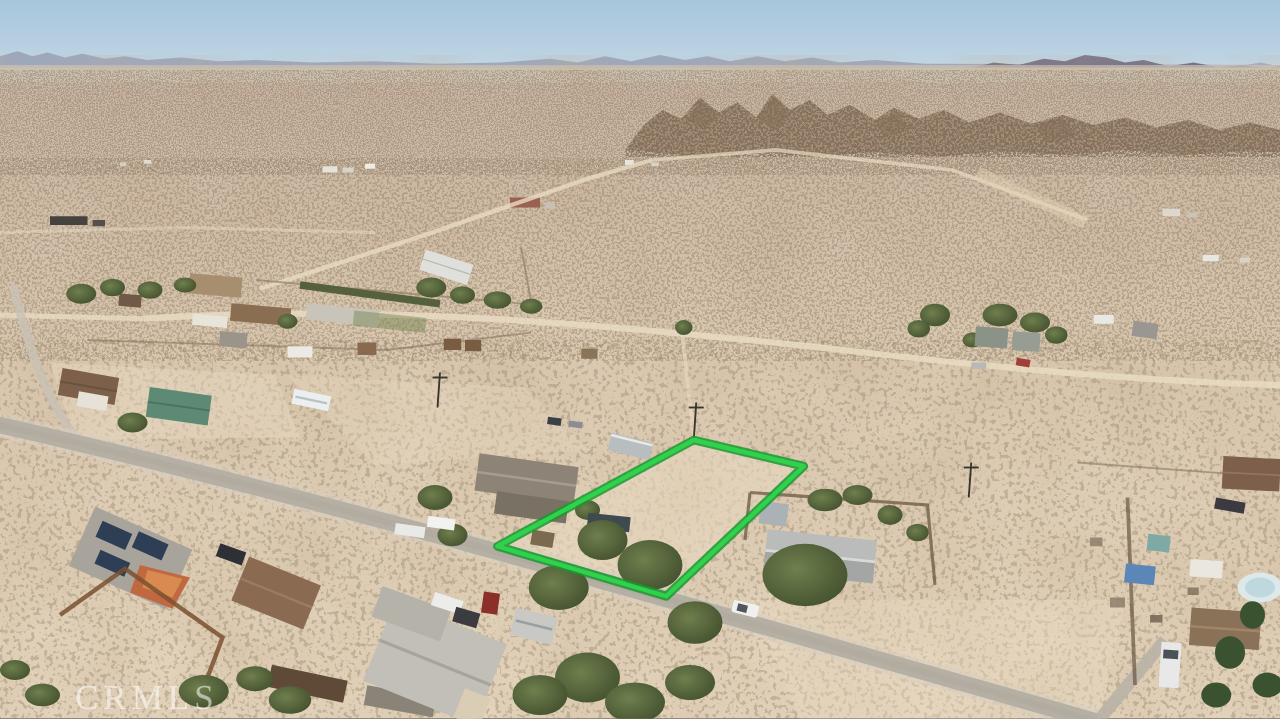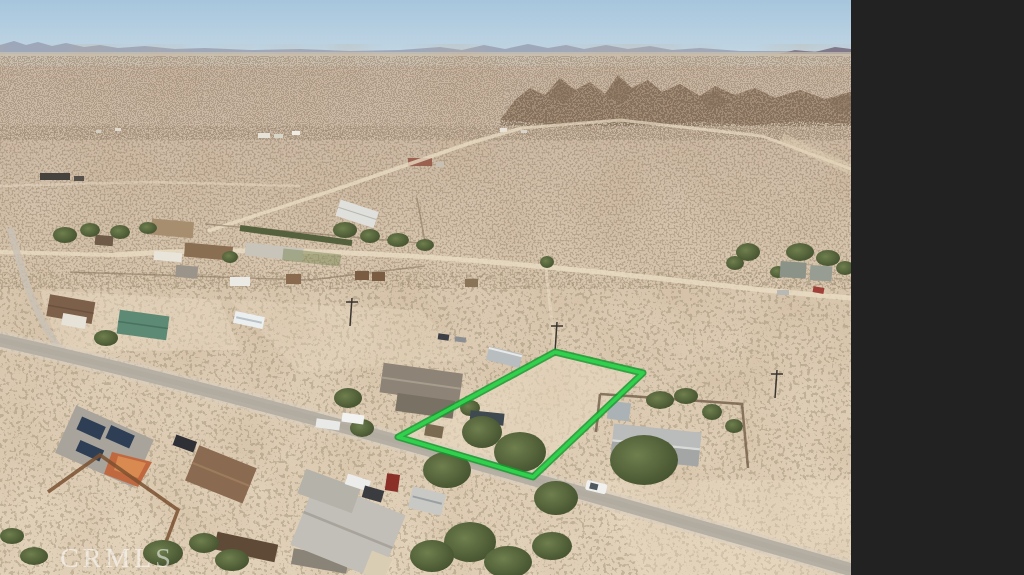--- a/index.html
+++ b/index.html
@@ -1,16 +1,16 @@
 <!DOCTYPE html>
 <html><head>
 <meta charset="utf-8">
 <style>
   html,body{margin:0;padding:0;background:#222;}
-  .stage{position:relative;width:851px;height:575px;overflow:hidden;
+  .stage{position:relative;width:1024px;height:575px;overflow:hidden;
          font-family:"Liberation Sans",sans-serif;}
   .stage svg{display:block;}
   .wm{font-family:"Liberation Serif",serif;letter-spacing:4px;}
 </style>
 </head>
 <body>
 
 <div class="stage">
 <svg width="1024" height="575" viewBox="0 0 1024 575" xmlns="http://www.w3.org/2000/svg">
   <defs>

